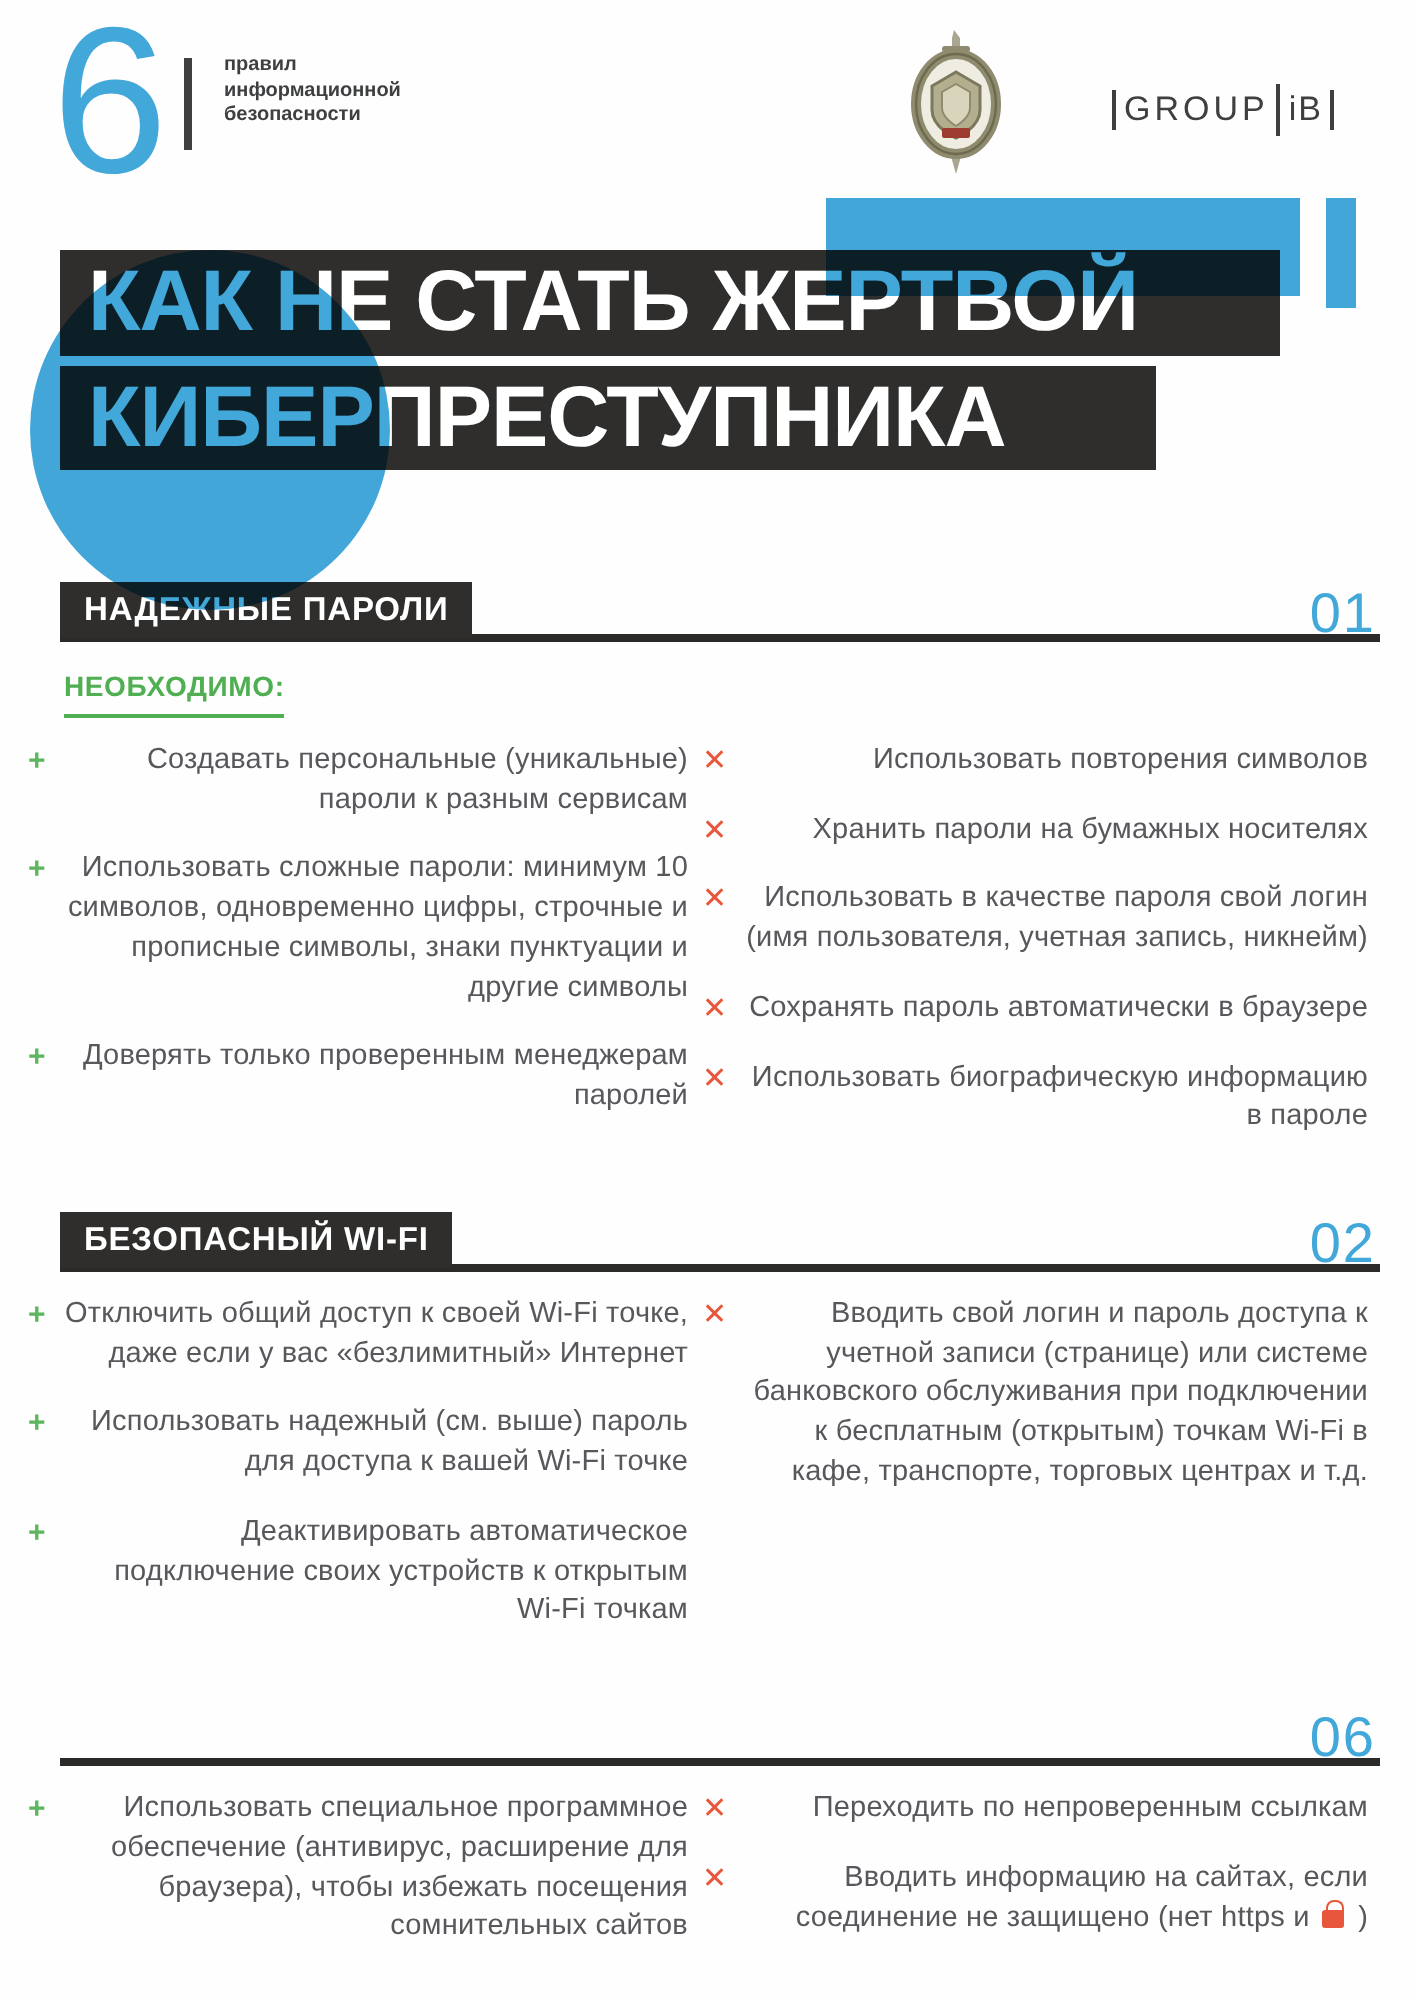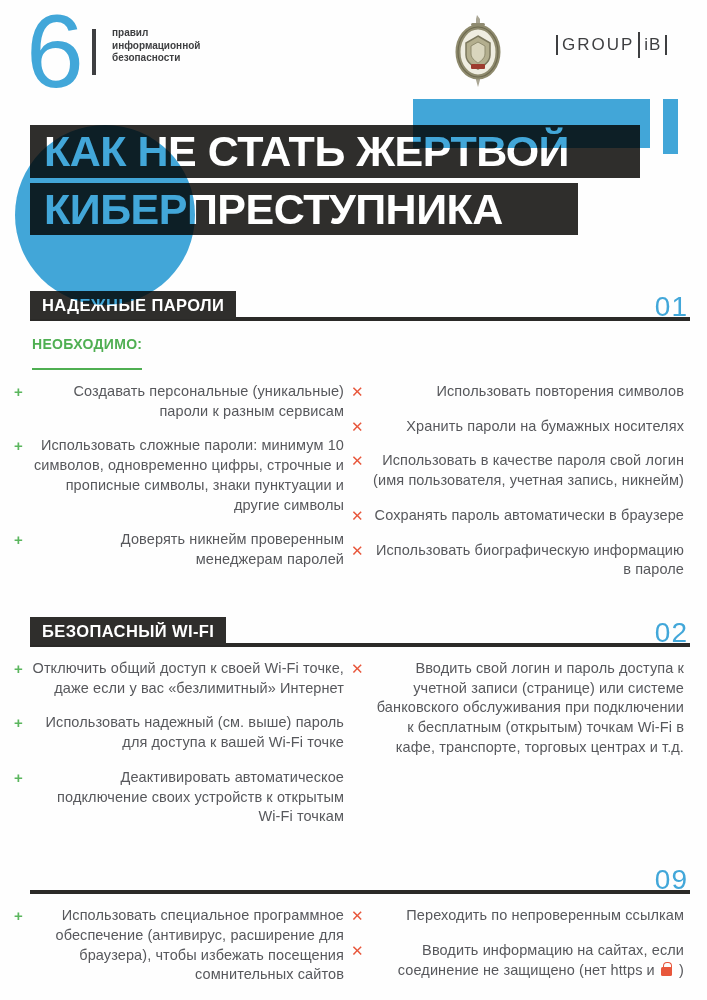--- a/index.html
+++ b/index.html
@@ -14,21 +14,21 @@
   html,body{background:#ffffff;}
   body{font-family:"Liberation Sans","DejaVu Sans",sans-serif;}
   .page{position:relative;width:707px;height:1000px;background:#fefefe;overflow:hidden;margin:0 auto;}
 
   
   .header{position:relative;height:95px;}
   .big-six{position:absolute;left:26px;top:4px;font-size:104px;line-height:0.92;color:var(--blue);font-weight:400;}
   .hdr-divider{position:absolute;left:92px;top:29px;width:4px;height:46px;background:var(--logo-gray);}
   .tagline{position:absolute;left:112px;top:27px;font-size:10px;line-height:1.27;font-weight:700;color:var(--logo-gray);}
   .emblem{position:absolute;left:447px;top:14px;width:62px;height:74px;}
-  .groupib{position:absolute;left:556px;top:32px;display:flex;align-items:center;color:var(--logo-gray);}
+  .groupib{position:absolute;left:556px;top:42px;display:flex;align-items:center;color:var(--logo-gray);}
   .gib-bar{width:2px;background:var(--logo-gray);}
   .gib-bar.b1{height:20px;margin-right:4px;}
   .gib-bar.b2{height:26px;margin:0 4px;}
   .gib-bar.b3{height:20px;margin-left:4px;}
   .gib-text{font-size:17px;letter-spacing:2px;font-weight:400;}
   .gib-text.small{letter-spacing:1px;}
 
   
   .title-block{position:relative;height:196px;}
   .bar{position:absolute;background:var(--dark);color:#ffffff;font-weight:700;z-index:1;display:flex;align-items:center;}
@@ -43,21 +43,21 @@
   .sections{padding:0;}
   .section{margin-bottom:22px;}
   .sec-head{position:relative;margin:0 17px 0 30px;height:30px;}
   .sec-line{position:absolute;left:0;right:0;bottom:0;height:4px;background:#2b2a28;}
   .sec-box{position:absolute;left:0;top:0;height:28px;background:var(--dark);color:#fff;display:flex;align-items:center;padding:0 12px;font-size:16.5px;font-weight:700;letter-spacing:0.4px;z-index:1;white-space:nowrap;}
   .sec-num{position:absolute;right:2px;bottom:2px;color:var(--blue);font-size:28px;line-height:0.9;font-weight:400;letter-spacing:1px;z-index:2;text-align:center;}
 
   .labels-row{display:flex;margin:14px 17px 4px 14px;}
   .label-cell-left{width:336px;padding-left:18px;}
   .label-cell-right{flex:1;padding-left:19px;}
-  .col-label{display:inline-block;font-size:14px;font-weight:700;letter-spacing:0.3px;padding-bottom:16px;border-bottom:2.5px solid;}
+  .col-label{display:inline-block;font-size:14px;font-weight:700;letter-spacing:0.3px;padding-bottom:6px;border-bottom:2.5px solid;}
   .col-label.do{color:var(--green);border-color:var(--green);}
   .col-label.dont{color:var(--orange);border-color:var(--orange);}
 
   .cols{display:flex;margin:12px 17px 0 14px;}
   .col-do{width:336px;}
   .col-dont{flex:1;}
   .item{display:flex;margin-bottom:15px;}
   .bullet{flex:0 0 18px;font-size:15px;font-weight:700;line-height:1.3;}
   .bullet.plus{color:#5bb65e;}
   .bullet.cross{color:var(--orange);padding-left:1px;}
@@ -128,21 +128,21 @@
             <div class="item">
               <span class="bullet plus">+</span>
               <span class="item-text">Создавать персональные (уникальные) пароли к разным сервисам</span>
             </div>
             <div class="item">
               <span class="bullet plus">+</span>
               <span class="item-text">Использовать сложные пароли: минимум 10 символов, одновременно цифры, строчные и прописные символы, знаки пунктуации и другие символы</span>
             </div>
             <div class="item">
               <span class="bullet plus">+</span>
-              <span class="item-text">Доверять никнейм проверенным менеджерам паролей</span>
+              <span class="item-text">Доверять только проверенным менеджерам паролей</span>
             </div>
           </div>
       <div class="col-dont">
             <div class="item">
               <span class="bullet cross">✕</span>
               <span class="item-text">Использовать повторения символов</span>
             </div>
             <div class="item">
               <span class="bullet cross">✕</span>
               <span class="item-text">Хранить пароли на бумажных носителях</span>
@@ -190,21 +190,21 @@
               <span class="bullet cross">✕</span>
               <span class="item-text">Вводить свой логин и пароль доступа к учетной записи (странице) или системе банковского обслуживания при подключении к бесплатным (открытым) точкам Wi-Fi в кафе, транспорте, торговых центрах и т.д.</span>
             </div>
           </div>
     </div>
   </div>
 
   <div class="section">
     <div class="sec-head">
       <div class="sec-line"></div>
-      <div class="sec-num">09</div>
+      <div class="sec-num">06</div>
     </div>
 
     <div class="cols">
       <div class="col-do">
             <div class="item">
               <span class="bullet plus">+</span>
               <span class="item-text">Использовать специальное программное обеспечение (антивирус, расширение для браузера), чтобы избежать посещения сомнительных сайтов</span>
             </div>
           </div>
       <div class="col-dont">

